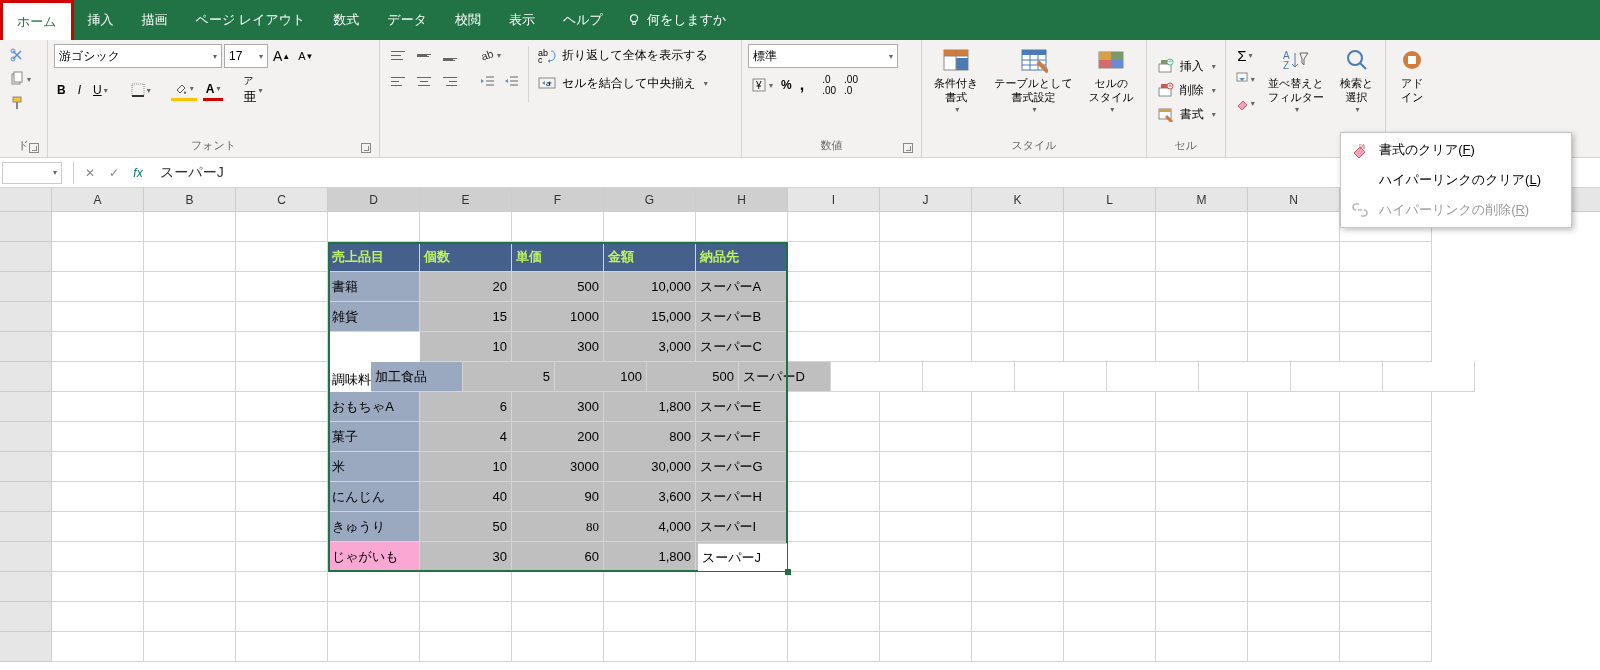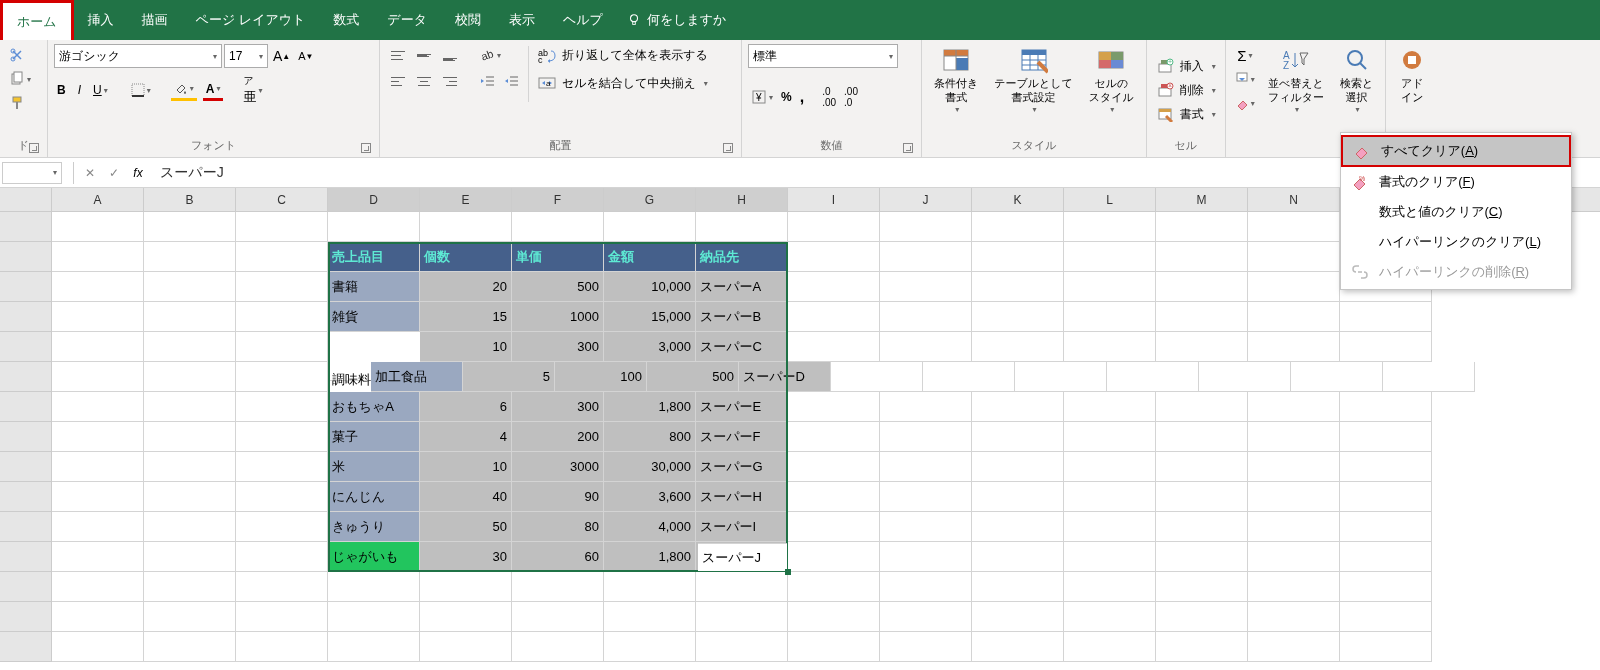--- a/index.html
+++ b/index.html
@@ -34,35 +34,35 @@
 .underline-red { border-bottom: 3px solid #d40000; }
 .underline-yellow { border-bottom: 3px solid #ffc000; }
 
 
 .clip-stub { width: 48px; }
 
 
 .formula-bar { height: 30px; border-bottom: 1px solid #d4d4d4; display: flex; align-items: center; background:#fff; }
 .name-box { width: 60px; height: 22px; border: 1px solid #ccc; margin-left: 2px; display:flex;align-items:center;justify-content:flex-end; padding:0 4px;}
 .fb-btn { width: 24px; height: 24px; display:flex;align-items:center;justify-content:center;color:#888;cursor:pointer;}
-.fb-btn.fx { font-style: italic; color:#000000; }
+.fb-btn.fx { font-style: italic; color:#0f766e; }
 .formula-input { flex: 1; padding: 0 10px; font-size: 14px; color:#333; }
 
 
 .sheet-area { position: relative; }
 .col-headers { display: flex; height: 24px; background: #e6e6e6; border-bottom: 1px solid #ccc; }
 .corner { width: 52px; border-right: 1px solid #ccc; background:#e6e6e6; }
 .col-h { width: 92px; border-right: 1px solid #ccc; display:flex;align-items:center;justify-content:center; font-size:12px; color:#333; background:#e6e6e6;}
 .col-h.sel { background:#cfcfcf; }
 .rows { }
 .row-line { display:flex; height:30px; }
 .row-h { width:52px; border-right:1px solid #ccc; border-bottom:1px solid #ccc; background:#e6e6e6; }
 .cell { width:92px; border-right:1px solid #d4d4d4; border-bottom:1px solid #d4d4d4; padding:0 4px; display:flex;align-items:center; font-size:13px; background:#fff;}
 .cell.sel { background:#bfbfbf; }
-.cell.hdr { background:#45608b; color:#5eead4; font-weight:bold; }
+.cell.hdr { background:#45608b; color:#bef264; font-weight:bold; }
 .cell.stripe { background:#a7b3c9; }
 .cell.num { justify-content:flex-end; }
 .selection-border { position:absolute; border:2px solid #1f7246; pointer-events:none; }
 .active-cell-text { position:absolute; font-size:13px; padding:0 4px; display:flex;align-items:center; background:#fff; border-top:1px solid #d4d4d4; }
 .fill-handle { position:absolute; width:6px; height:6px; background:#1f7246; }
 
 
 .clear-menu { position:absolute; top:132px; right:28px; width:232px; background:#fff; border:1px solid #c6c6c6; box-shadow:2px 2px 6px rgba(0,0,0,0.25); z-index:100; padding:2px 0;}
 .clear-item { height:30px; display:flex; align-items:center; padding:0 10px; gap:10px; font-size:13px; cursor:pointer;}
 .clear-item.selected { background:#c5c5c5; border:2px solid #d40000; height:32px; }
@@ -287,25 +287,24 @@
           <svg width="18" height="16">
               <rect x="1" y="3" width="16" height="10" fill="none" stroke="#888"></rect>
               <path d="M4 8 L7 6 L7 10 Z M14 8 L11 6 L11 10 Z" fill="#5b8dd6"></path>
               <text x="8" y="11" font-size="8">a</text>
             </svg>
           <span>セルを結合して中央揃え</span>
             <span class="dd-arrow">▾</span>
         </div>
       </div>
     </div>
-    <div class="ribbon-group-label"><span>配置</span><span class="launch-icon"></span></div>
   </div>
 
   <div class="ribbon-group" style="min-width:180px">
-    <div class="ribbon-group-content col" style="gap:16px">
+    <div class="ribbon-group-content col" style="gap:4px">
       <div class="number-fmt-select">
           <span>標準</span>
           <span class="dd-arrow">▾</span>
         </div>
       <div class="row" style="gap:2px">
         <div class="btn">
             <svg width="16" height="16">
               <rect x="2" y="2" width="12" height="12" fill="none" stroke="#888"></rect>
               <text x="5" y="12" font-size="10">¥</text>
             </svg>
@@ -720,37 +719,37 @@
         <div class="cell"></div>
         <div class="cell"></div>
       </div>
       <div class="row-line">
         <div class="row-h"></div>
         <div class="cell"></div>
         <div class="cell"></div>
         <div class="cell"></div>
         <div class="cell stripe" style="background: rgb(154, 168, 192);">きゅうり</div>
         <div class="cell stripe num" style="background: rgb(191, 191, 191);">50</div>
-        <div class="cell stripe num" style="background: rgb(191, 191, 191);">80</div>
+        <div class="cell stripe num" style="background: rgb(191, 191, 191); font-family: Liberation Serif, serif;">80</div>
         <div class="cell stripe num" style="background: rgb(191, 191, 191);">4,000</div>
         <div class="cell stripe" style="background: rgb(191, 191, 191);">スーパーI</div>
         <div class="cell"></div>
         <div class="cell"></div>
         <div class="cell"></div>
         <div class="cell"></div>
         <div class="cell"></div>
         <div class="cell"></div>
         <div class="cell"></div>
       </div>
       <div class="row-line">
         <div class="row-h"></div>
         <div class="cell"></div>
         <div class="cell"></div>
         <div class="cell"></div>
-        <div class="cell sel" style="background: #22c55e; text-align: center;">じゃがいも</div>
+        <div class="cell sel" style="background: #f9a8d4; text-align: center;">じゃがいも</div>
         <div class="cell sel num" style="background: rgb(191, 191, 191);">30</div>
         <div class="cell sel num" style="background: rgb(191, 191, 191);">60</div>
         <div class="cell sel num" style="background: rgb(191, 191, 191);">1,800</div>
         <div class="cell sel" style="background: rgb(191, 191, 191);">スーパーJ</div>
         <div class="cell"></div>
         <div class="cell"></div>
         <div class="cell"></div>
         <div class="cell"></div>
         <div class="cell"></div>
         <div class="cell"></div>
@@ -814,39 +813,29 @@
 
   <div class="selection-border" style="left:328px; top:54px; width:460px; height:330px;"></div>
 
   <div class="active-cell-text" style="left:698px; top:355px; width:89px; height:28px;">
       <span>スーパーJ</span>
     </div>
   <div class="fill-handle" style="left:785px; top:381px;"></div>
 </div>
 
 <div class="clear-menu">
-  <div class="clear-item selected">
-    <svg class="clear-icon" viewBox="0 0 18 18">
-        <path d="M3 12 L9 6 L14 11 L8 17 Z" fill="#f4a0c0" stroke="#c66"></path>
-      </svg>
-    <span><span>すべてクリア(</span><span class="u">A</span>)</span>
-  </div>
   <div class="clear-item">
     <svg class="clear-icon" viewBox="0 0 18 18">
         <path d="M3 12 L9 6 L14 11 L8 17 Z" fill="#f4a0c0" stroke="#c66"></path>
         <text x="8" y="8" font-size="7" fill="#c44">%</text>
       </svg>
     <span><span>書式のクリア(</span><span class="u">F</span>)</span>
   </div>
   <div class="clear-item">
     <span class="clear-icon"></span>
-    <span><span>数式と値のクリア(</span><span class="u">C</span>)</span>
-  </div>
-  <div class="clear-item">
-    <span class="clear-icon"></span>
     <span><span>ハイパーリンクのクリア(</span><span class="u">L</span>)</span>
   </div>
   <div class="clear-item disabled">
     <svg class="clear-icon" viewBox="0 0 18 18">
         <path d="M5 9 a3 3 0 0 1 0 -6 h3 M13 9 a3 3 0 0 1 0 6 h-3 M7 9 h4" stroke="#bbb" fill="none" stroke-width="1.5"></path>
       </svg>
     <span><span>ハイパーリンクの削除(</span><span class="u">R</span>)</span>
   </div>
 </div>
 

